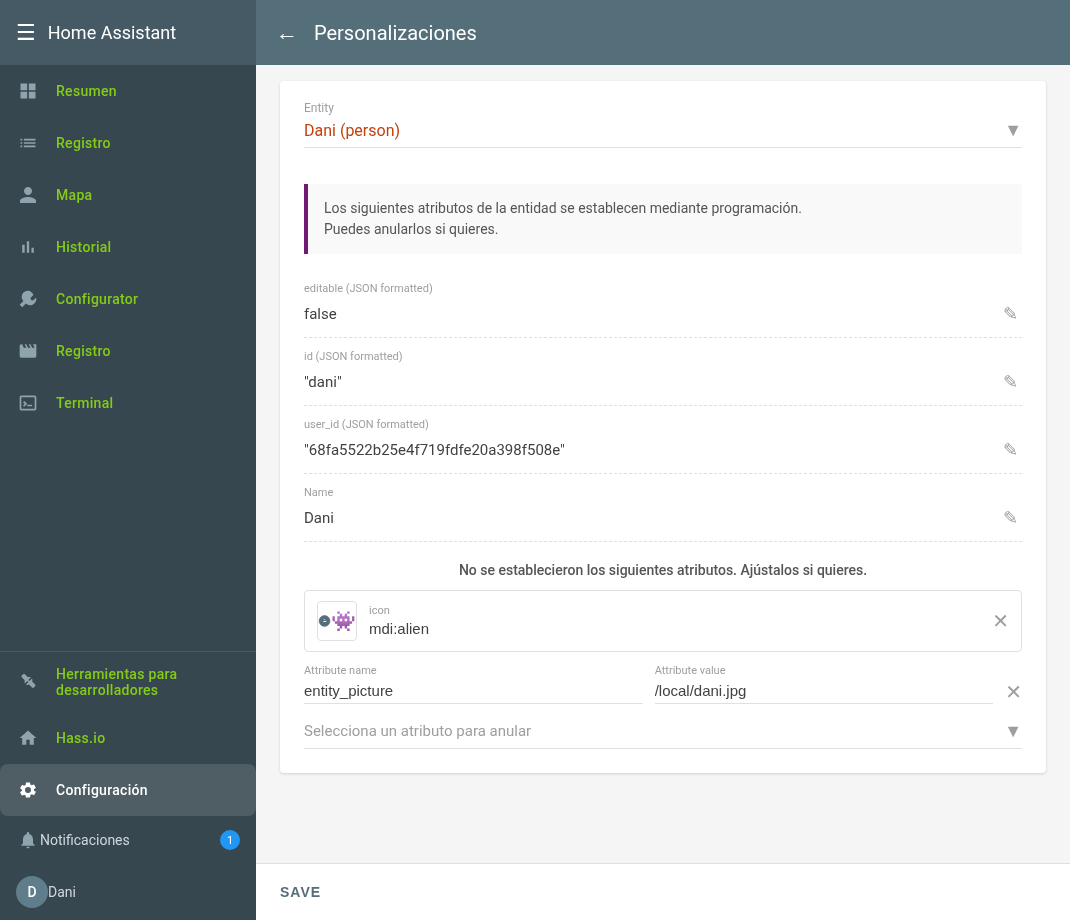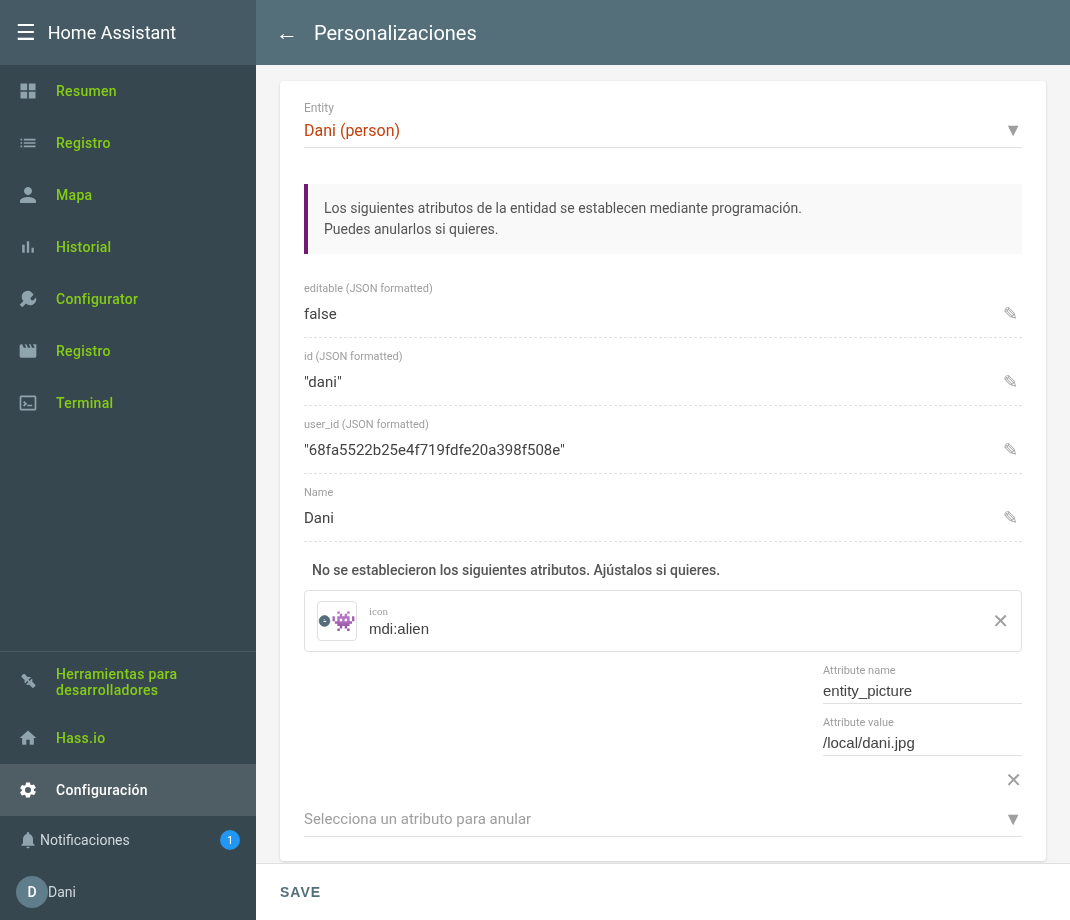--- a/index.html
+++ b/index.html
@@ -40,21 +40,21 @@
       display: flex;
       align-items: center;
       gap: 16px;
       padding: 14px 16px;
       color: #84cc16;
       cursor: pointer;
       font-size: 14px;
       font-weight: 500;
       letter-spacing: 0.3px;
     }
-    .nav-item.active { background: rgba(255,255,255,0.12); color: #fff; }
+    .nav-item.active { background: rgba(255,255,255,0.12); color: #fff; border-radius: 8px; }
     .nav-icon {
       width: 24px;
       height: 24px;
       display: flex;
       align-items: center;
       justify-content: center;
       font-size: 18px;
       color: #90a4ae;
       flex-shrink: 0;
     }
@@ -201,22 +201,23 @@
       cursor: pointer;
       color: #9e9e9e;
       font-size: 18px;
       padding: 4px;
     }
 
     
     .section-header {
       font-size: 14px;
       color: #555;
-      margin: 20px 8px 12px;
+      margin: 20px 16px 12px;
       font-weight: 500;
+      text-align: center;
     }
 
     
     .icon-row {
       display: flex;
       align-items: center;
       border: 1px solid #e0e0e0;
       border-radius: 4px;
       padding: 10px 12px;
       margin-bottom: 12px;
@@ -234,21 +235,20 @@
       color: #546e7a;
       flex-shrink: 0;
     }
     .icon-field-group {
       flex: 1;
     }
     .icon-field-label {
       font-size: 11px;
       color: #9e9e9e;
       margin-bottom: 2px;
-      font-family: Liberation Serif, serif;
     }
     .icon-input {
       font-size: 15px;
       color: #424242;
       border: none;
       outline: none;
       width: 100%;
       background: transparent;
     }
     .close-btn {
@@ -258,21 +258,20 @@
       background: none;
       border: none;
     }
 
     
     .attr-input-row {
       display: flex;
       align-items: flex-end;
       gap: 12px;
       margin-bottom: 16px;
-      flex-direction: column;
     }
     .attr-input-group {
       flex: 1;
     }
     .attr-input-label {
       font-size: 11px;
       color: #9e9e9e;
       margin-bottom: 4px;
     }
     .attr-input {

